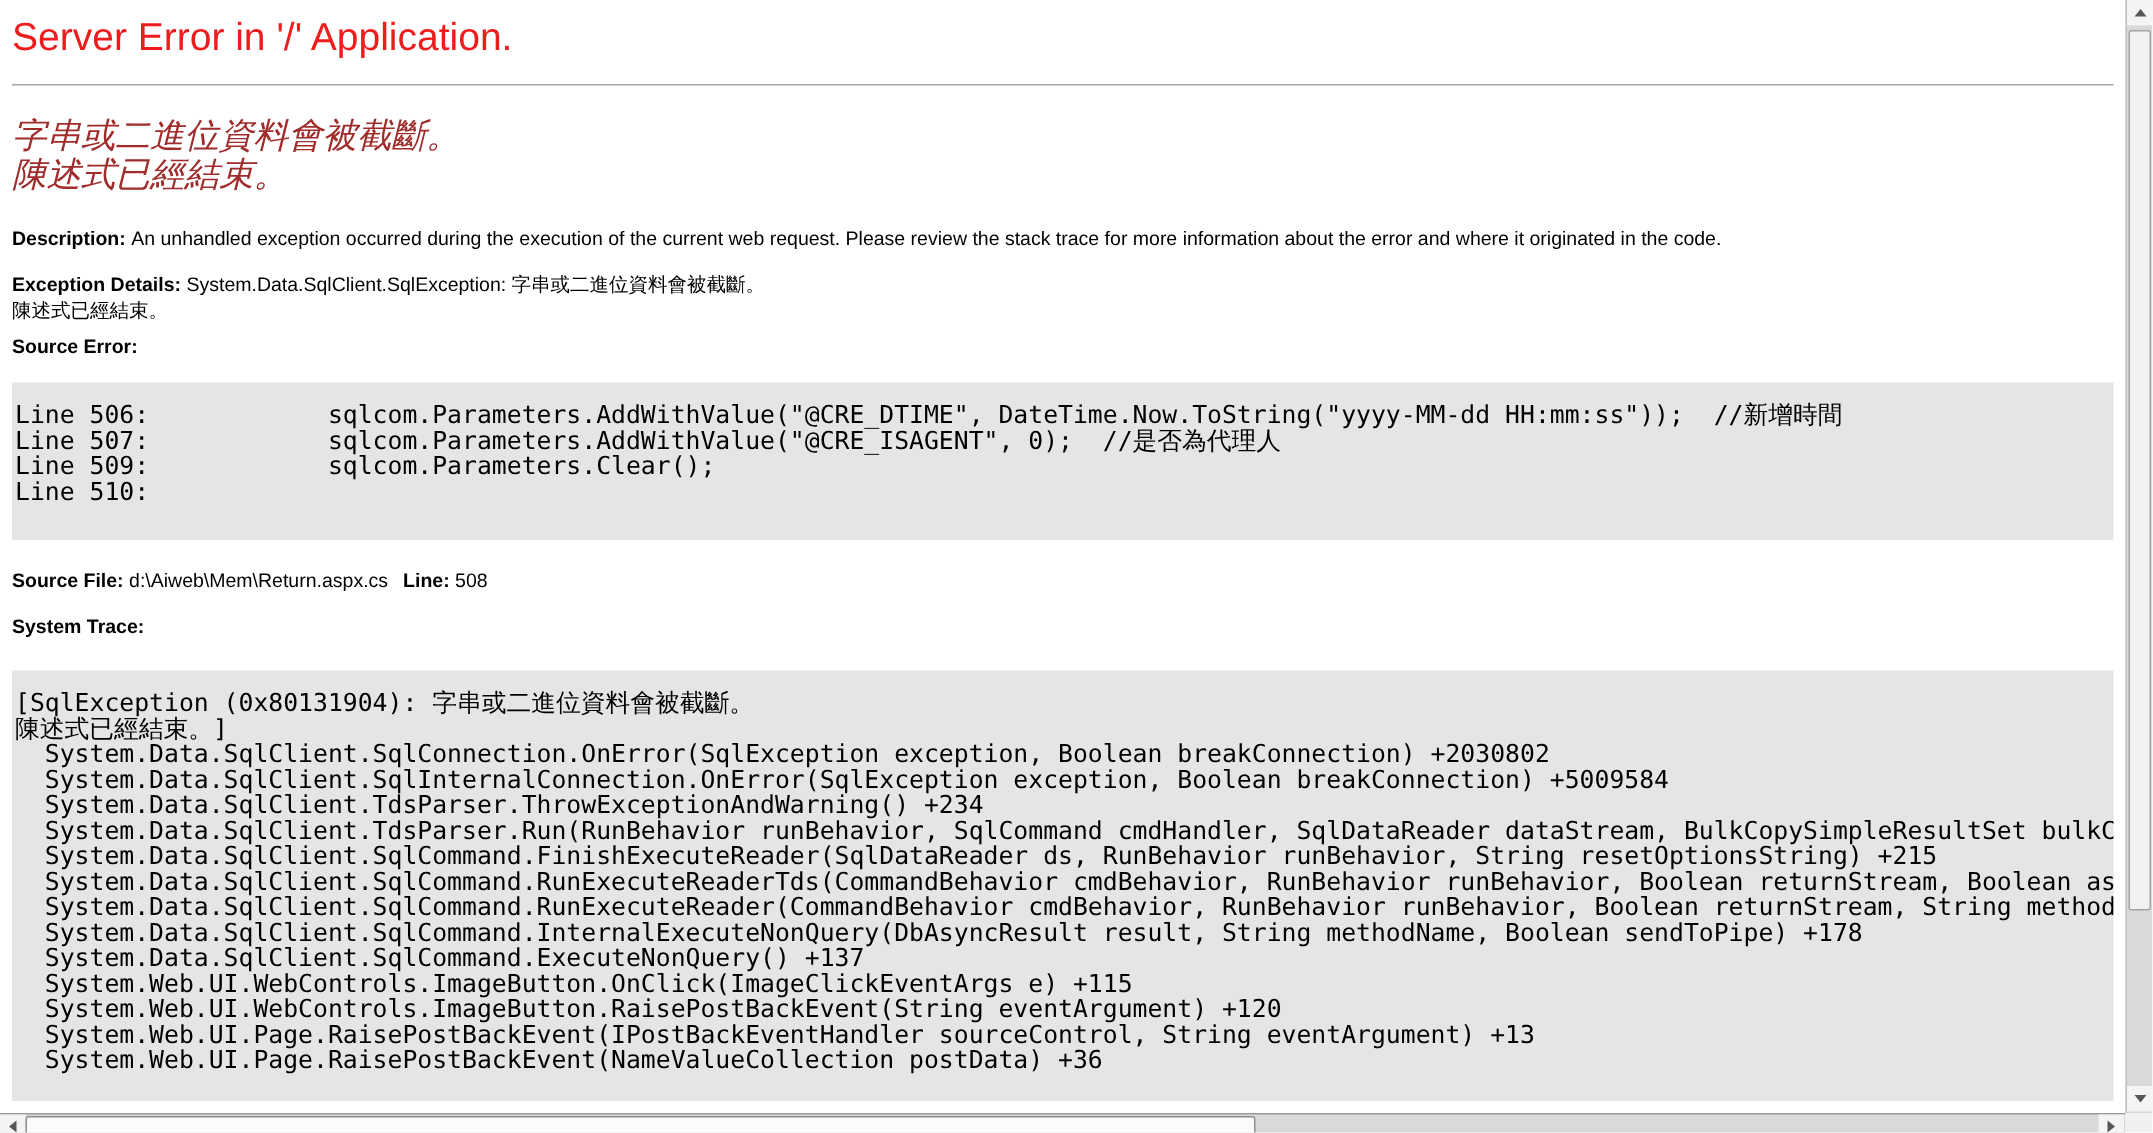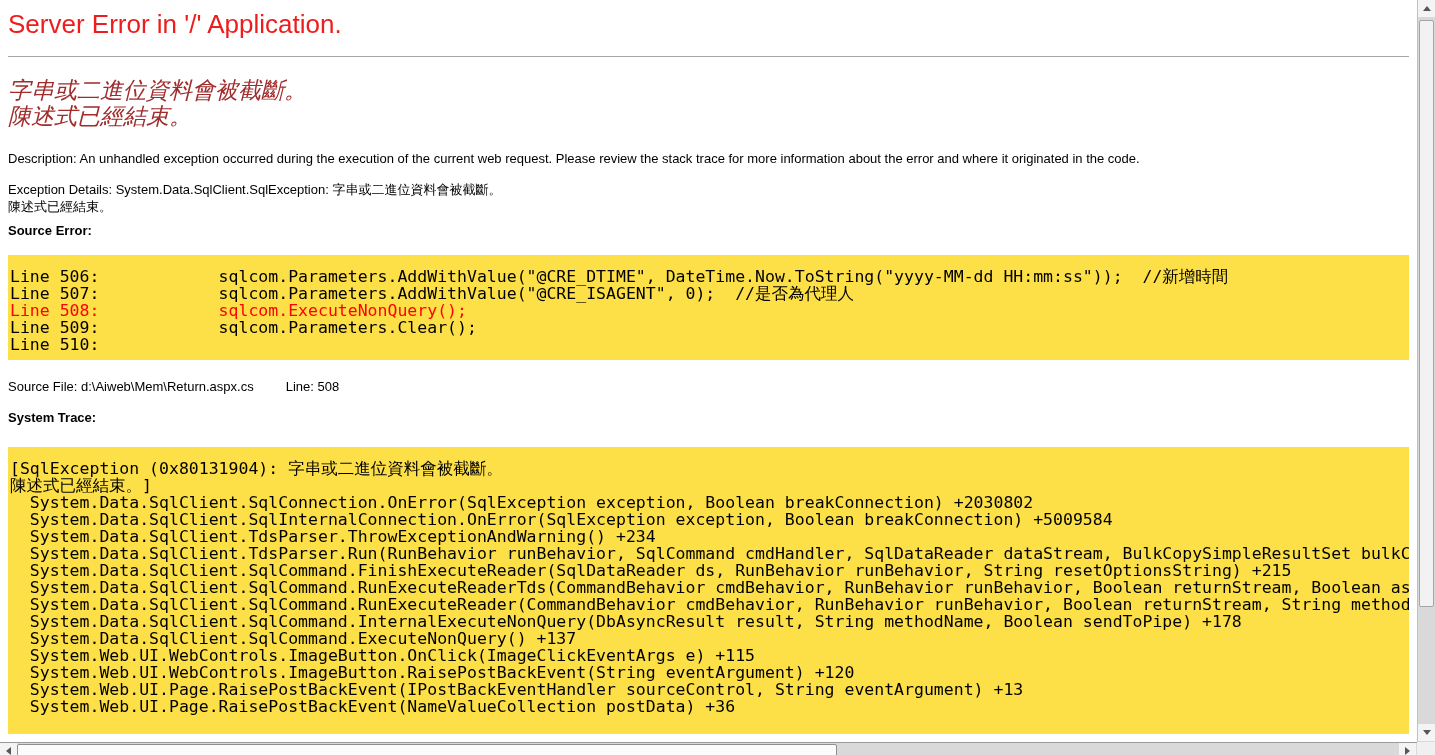--- a/index.html
+++ b/index.html
@@ -37,29 +37,29 @@
   h2.page-subtitle {
     font-size: 23px;
     font-weight: normal;
     font-style: italic;
     color: #a02c2c;
     margin: 0 0 21px 0;
     line-height: 26px;
   }
 
   p.meta { margin: 0 0 14px 0; line-height: 17px; }
-  p.meta b { font-weight: normal; }
+  p.meta b { font-weight: bold; }
   p.exception-details { margin-bottom: 8px; }
   p.section-label { margin: 0 0 17px 0; font-weight: bold; }
   p.source-file-row { margin: 18px 0 15px 0; }
   p.stack-label { margin: 0 0 22px 0; font-weight: bold; }
-  .line-label-group { margin-left: 32px; }
+  .line-label-group { margin-left: 10px; }
 
   .code-box {
-    background: #fde047;
+    background: #e5e5e5;
     margin-right: 8px;
     padding: 13px 4px 7px 2px;
     font-family: "DejaVu Sans Mono", "Liberation Mono", monospace;
     font-size: 16.5px;
     line-height: 17px;
     overflow: hidden;
   }
   .code-box.source { height: 105px; }
   .code-box.stack  { height: 287px; }
   .code-line { white-space: pre; height: 17px; }
@@ -135,21 +135,20 @@
   <p class="meta exception-details">
     <b>Exception Details: </b><span>System.Data.SqlClient.SqlException: 字串或二進位資料會被截斷。</span><br>
     <span>陳述式已經結束。</span>
   </p>
 
   <p class="section-label">Source Error:</p>
 
   <div class="code-box source">
       <div class="code-line">Line 506:            sqlcom.Parameters.AddWithValue("@CRE_DTIME", DateTime.Now.ToString("yyyy-MM-dd HH:mm:ss"));  //新增時間</div>
       <div class="code-line">Line 507:            sqlcom.Parameters.AddWithValue("@CRE_ISAGENT", 0);  //是否為代理人</div>
-      <div class="code-line red">Line 508:            sqlcom.ExecuteNonQuery();</div>
       <div class="code-line">Line 509:            sqlcom.Parameters.Clear();</div>
       <div class="code-line">Line 510:</div>
     </div>
 
   <p class="meta source-file-row">
     <b>Source File: </b><span>d:\Aiweb\Mem\Return.aspx.cs</span><span class="line-label-group"><b>Line: </b><span>508</span></span>
   </p>
 
   <p class="stack-label">System Trace:</p>
 

